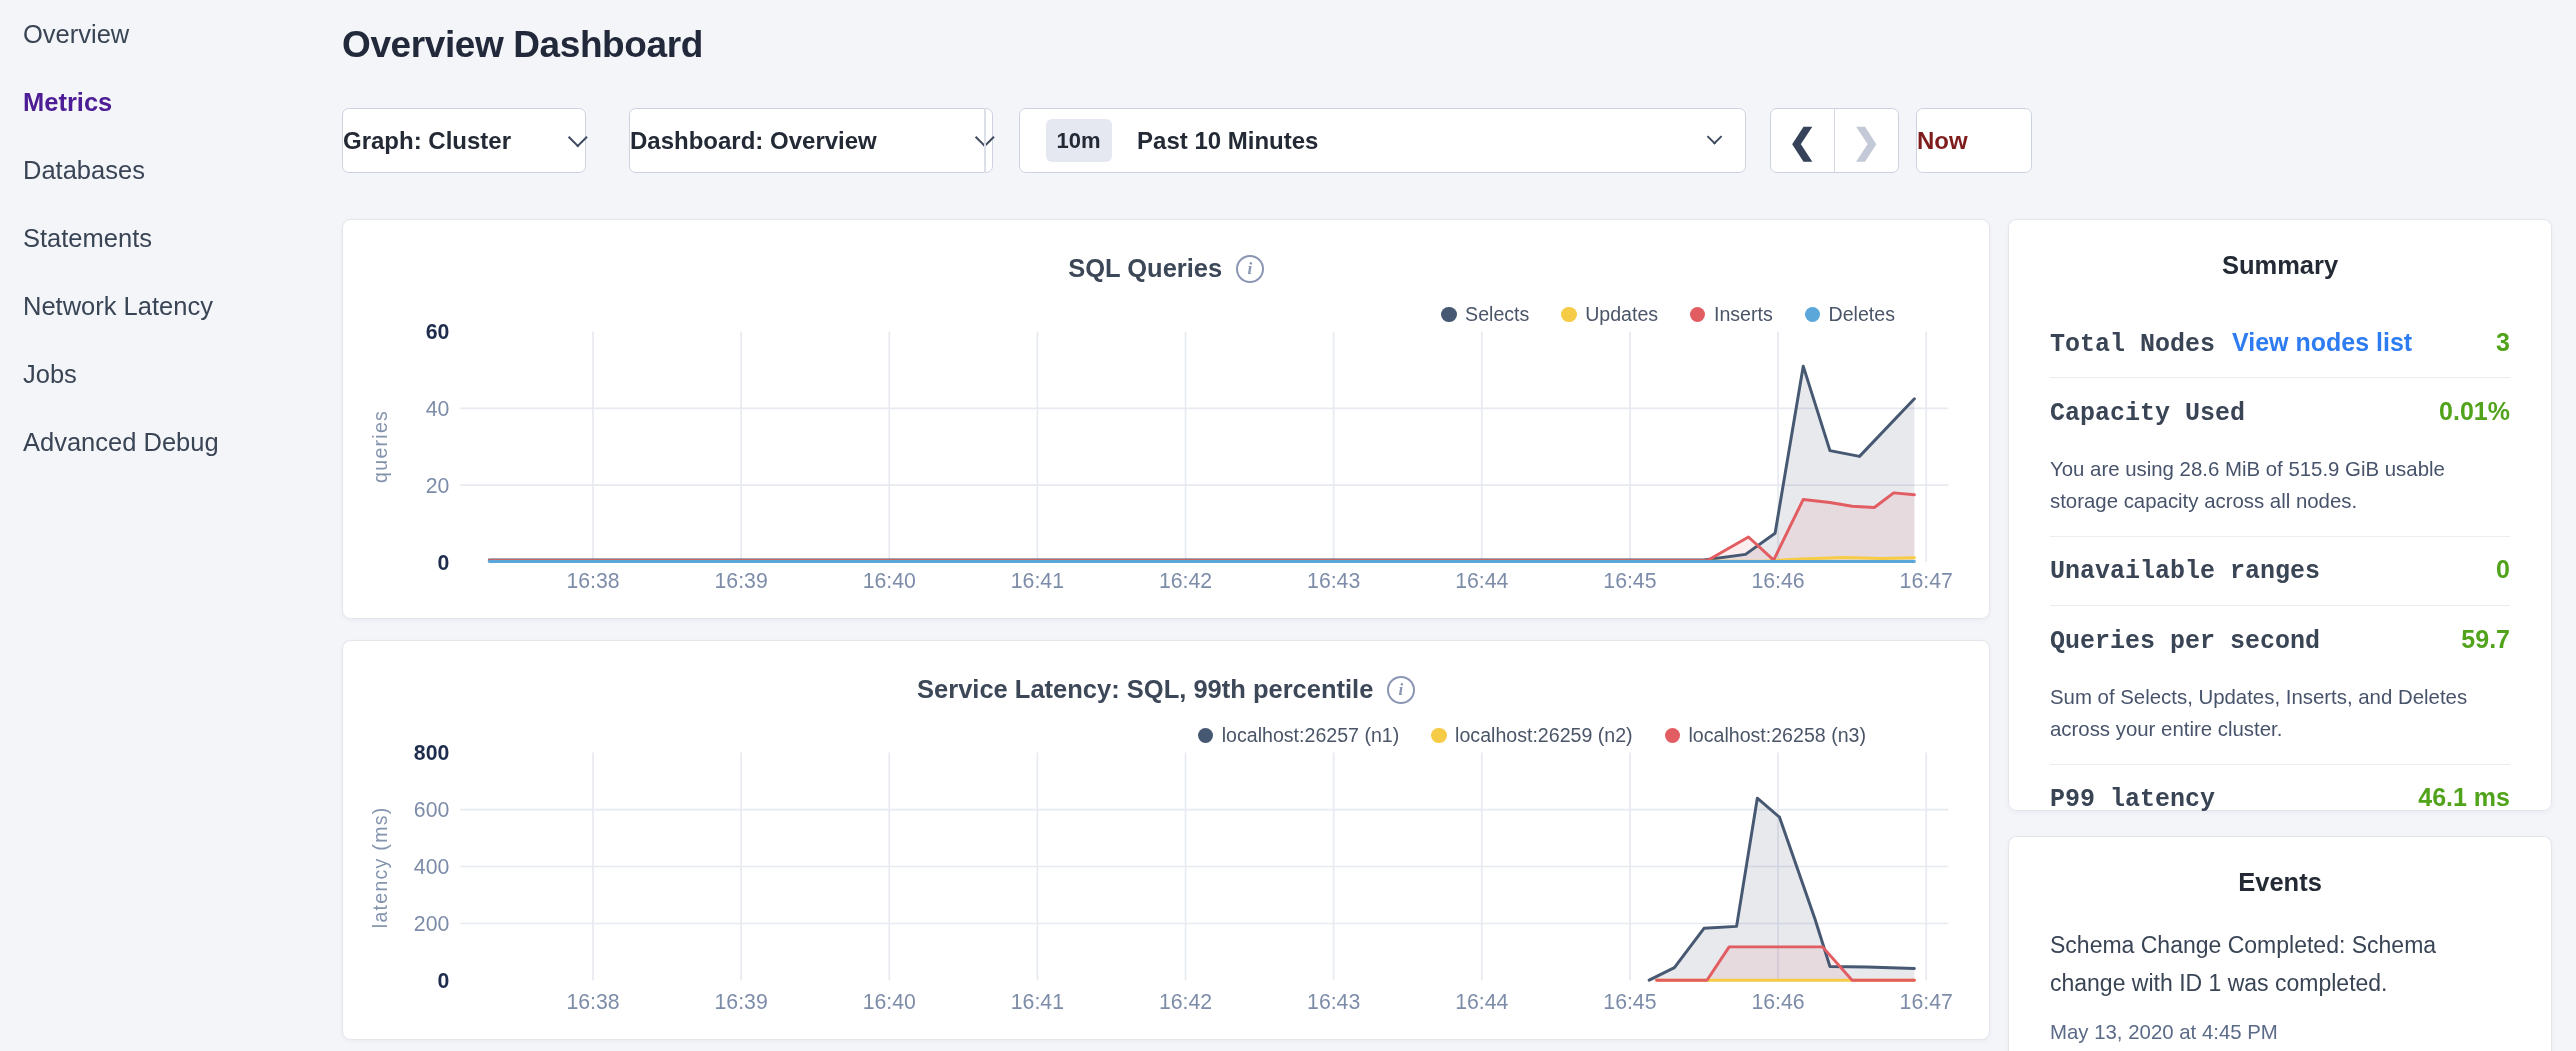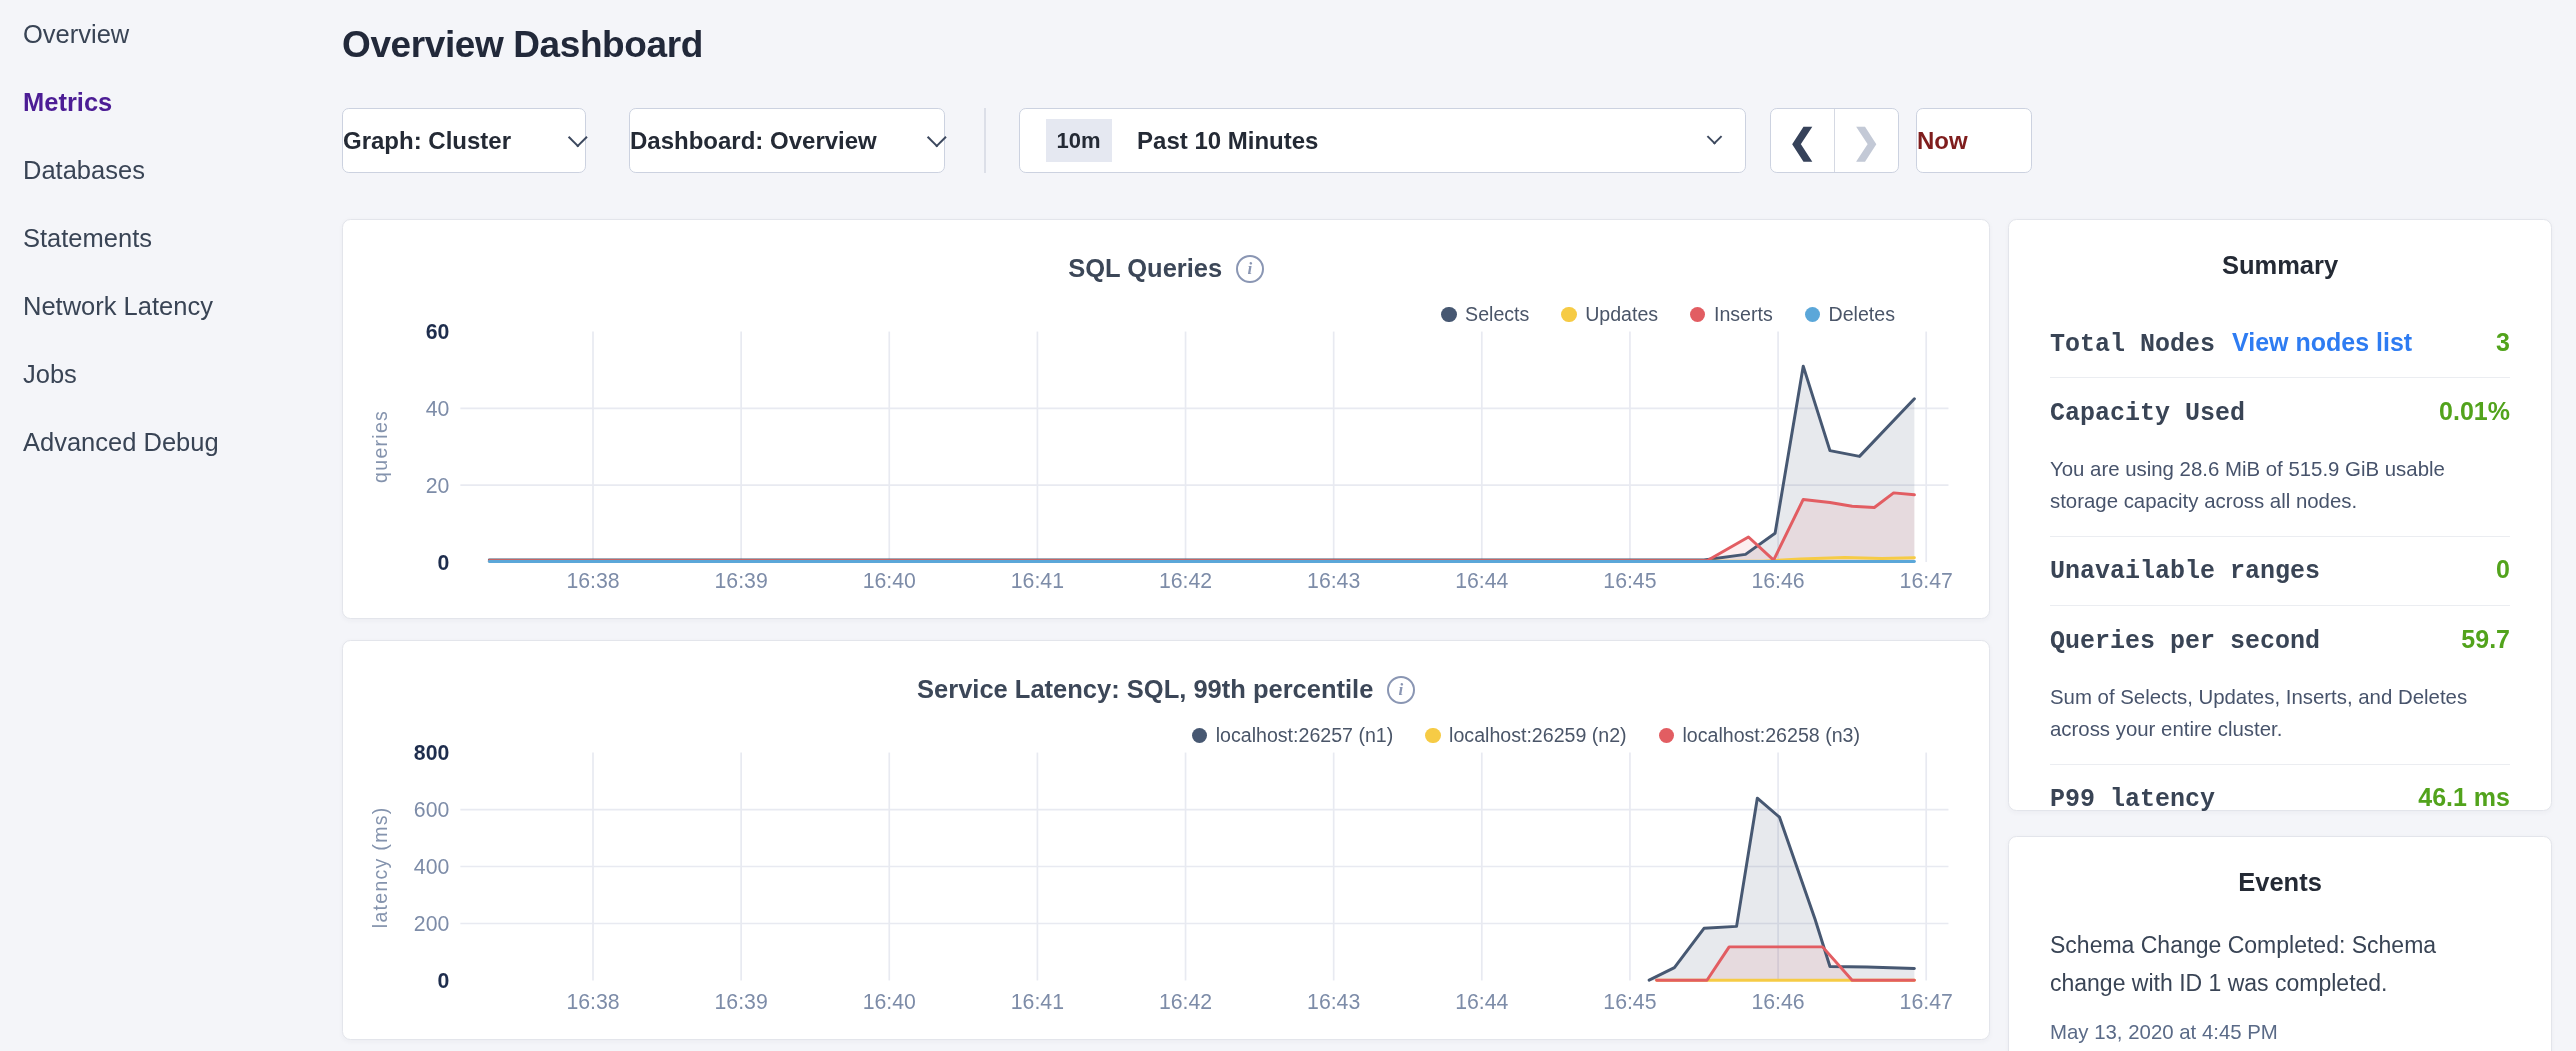--- a/index.html
+++ b/index.html
@@ -21,29 +21,29 @@
     position:absolute; left:342px; top:24px; font-size:37px; font-weight:700;
     color:#22293a; letter-spacing:-0.4px;
   }
   
   .btn {
     position:absolute; top:108px; height:65px; background:#fff;
     border:1.7px solid #ccd2e0; border-radius:6.8px; display:flex; align-items:center;
     justify-content:space-between; font-size:24px; font-weight:700; color:#242a35; cursor:pointer;
   }
   .btn-graph { left:342px; width:244px; gap:18.7px; }
-  .btn-dashboard { left:629px; width:316px; gap:18.7px; }
+  .btn-dashboard { left:629px; width:364px; gap:18.7px; }
   .chev-down {
     width:13.6px; height:13.6px; border-right:2.6px solid #3c485e; border-bottom:2.6px solid #3c485e;
     transform:rotate(45deg) translate(-2.6px,-2.6px); display:inline-block;
   }
   .toolbar-divider { position:absolute; left:984px; top:108px; width:1.7px; height:65px; background:#dcdfe8; }
   .time-dropdown { left:1019px; width:727px; justify-content:flex-start; padding:0 25.5px; }
   .time-badge {
-    background:#e5e8f1; border-radius:0; padding:8.5px 11px; font-size:22px;
+    background:#e5e8f1; border-radius:6px; padding:8.5px 11px; font-size:22px;
     font-weight:700; color:#242a35; margin-right:25.5px;
   }
   .time-dropdown .chev-down { margin-left:auto; width:11px; height:11px; border-width:2.1px; }
   .arrow-group { left:1770px; width:129px; padding:0; overflow:hidden; }
   .arrow-cell { width:64px; height:100%; display:flex; align-items:center; justify-content:center; font-size:34px; font-weight:700; }
   .arrow-prev { color:#36425a; border-right:1.7px solid #d5d9e3; }
   .arrow-next { color:#c3c9d6; }
   .btn-now { left:1916px; width:116px; color:#7f1d1d; }
   
   .card {
@@ -59,21 +59,21 @@
     position:absolute; top:34px; left:0; width:100%; display:flex; align-items:center;
     justify-content:center; gap:13.6px;
   }
   .chart-title { font-size:25.5px; font-weight:700; color:#3c4758; }
   .info-icon {
     width:28px; height:28px; border:2.1px solid #8a96b3; border-radius:50%; color:#8a96b3;
     font-size:17px; font-weight:700; display:flex; align-items:center; justify-content:center;
     cursor:pointer; font-family:"Liberation Serif", serif; font-style:italic;
   }
   .legend { position:absolute; top:83px; display:flex; gap:32px; align-items:center; }
-  .legend-0 { right:94px; } .legend-1 { right:129px; }
+  .legend-0 { right:94px; } .legend-1 { right:123px; }
   .legend-item { display:flex; align-items:center; gap:8.5px; cursor:pointer; }
   .legend-dot { width:15.3px; height:15.3px; border-radius:50%; }
   .legend-label { font-size:19.6px; color:#4a5568; }
   .chart-svg { position:absolute; left:0; top:0; }
   .chart-svg text { font-family:"Liberation Sans", sans-serif; }
   .xtick { font-size:25px; fill:#7d8ca8; }
   .ytick { font-size:25px; fill:#7d8ca8; }
   .ytick.edge { fill:#1e2d4d; font-weight:700; }
   .axis-title { font-size:23px; fill:#8493ad; letter-spacing:1.5px; }
   

